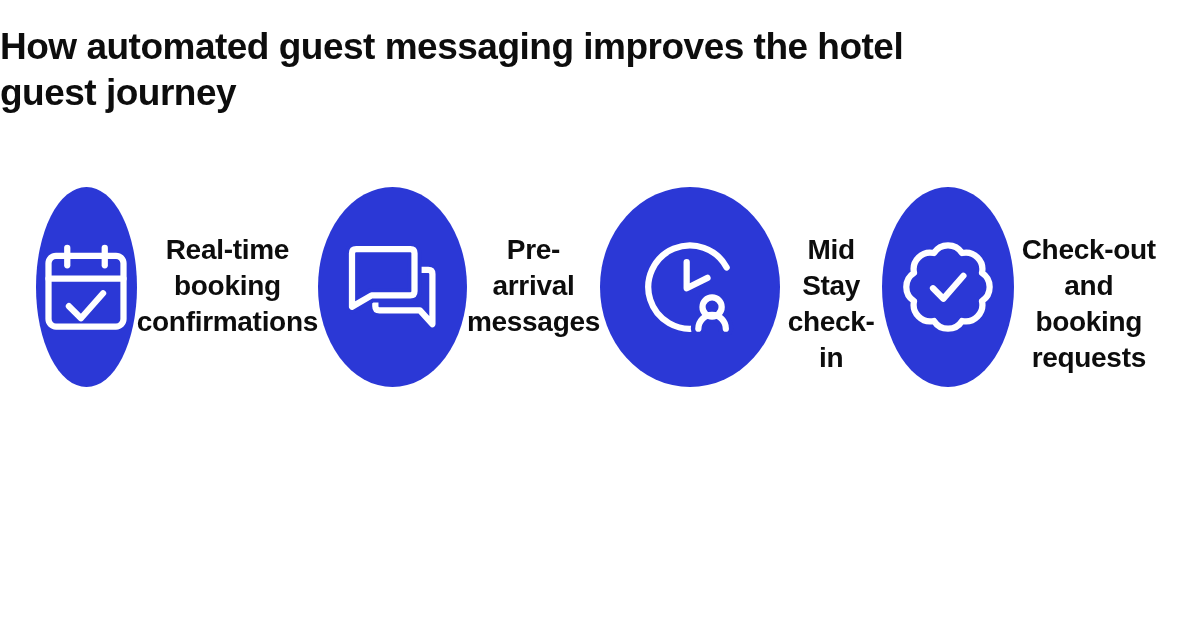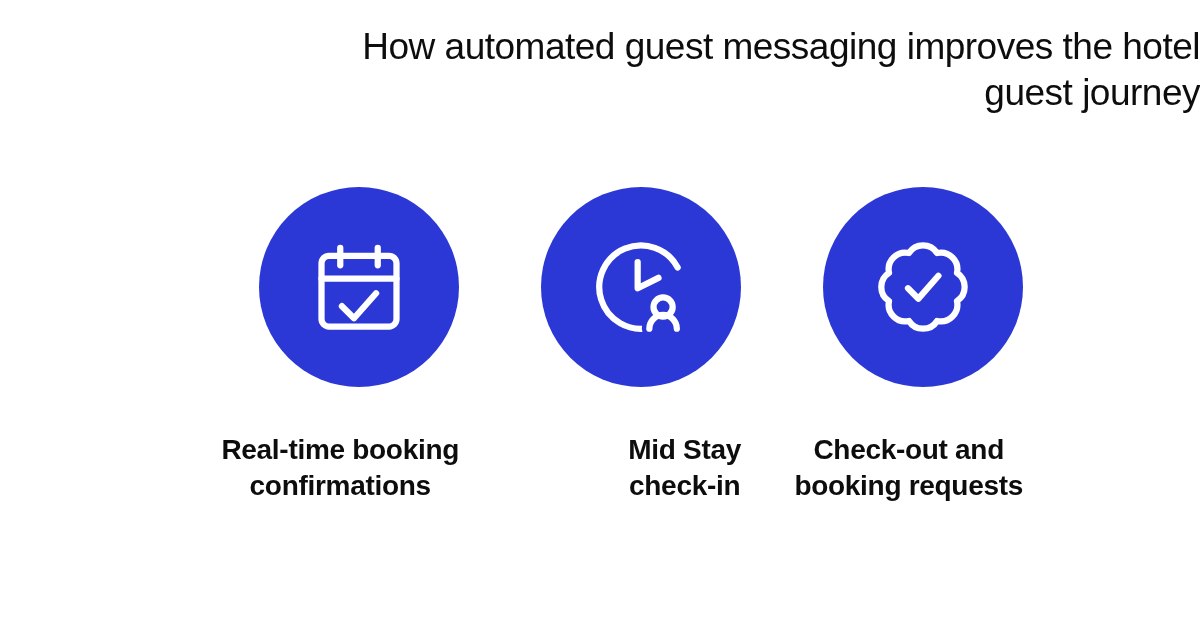--- a/index.html
+++ b/index.html
@@ -11,38 +11,38 @@
   * { margin: 0; padding: 0; box-sizing: border-box; }
   html, body {
     width: 1200px; height: 630px;
     background: var(--background);
     font-family: "Liberation Sans", sans-serif;
     overflow: hidden;
   }
   .canvas { width: 1200px; height: 630px; position: relative; }
   .title {
     padding-top: 24px;
-    text-align: right;
+    text-align: left;
     font-size: 37px;
-    font-weight: 400;
+    font-weight: 700;
     line-height: 46px;
     letter-spacing: -0.5px;
     color: var(--text);
     white-space: pre-line;
   }
   .steps {
     display: flex;
     justify-content: center;
     margin-top: 71px;
   }
   .step {
     width: 282px;
     display: flex;
-    flex-direction: column;
-    align-items: flex-end;
+    flex-direction: row;
+    align-items: flex-start;
   }
   .circle {
     width: 200px; height: 200px;
     border-radius: 50%;
     background: var(--accent);
     display: flex;
     align-items: center;
     justify-content: center;
   }
   .circle svg { display: block; }
@@ -96,20 +96,31 @@
             <rect x="3" y="4.5" width="18" height="17" rx="1.8"></rect>
             <path d="M3 10h18"></path>
             <path d="M7.9 16.6l2.9 2.9 5.3-6"></path>
           </g>
         </svg>
       </div>
       <div class="label">Real-time booking
 confirmations</div>
     </div>
 
+    <div class="step">
+      <div class="circle">
+        <svg width="100" height="100" viewBox="0 0 24 24">
+          <path class="icon-stroke" d="M21.7 20.9 V8.9 Q21.7 7.9 20.7 7.9 H9 Q8 7.9 8 8.9 V16.6 Q8 17.6 9 17.6 H18.7 Z"></path>
+          <path class="icon-halo-fill" d="M2.4 16.75 V3.9 Q2.4 2.9 3.4 2.9 H16.4 Q17.4 2.9 17.4 3.9 V13 Q17.4 14 16.4 14 H7.1 Z"></path>
+          <path class="icon-stroke" d="M2.4 16.75 V3.9 Q2.4 2.9 3.4 2.9 H16.4 Q17.4 2.9 17.4 3.9 V13 Q17.4 14 16.4 14 H7.1 Z"></path>
+        </svg>
+      </div>
+      <div class="label">Pre-arrival
+messages</div>
+    </div>
 
     <div class="step">
       <div class="circle">
         <svg width="100" height="100" viewBox="0 0 24 24">
           <path class="icon-stroke" d="M20.8 7.3 A10 10 0 1 0 14.1 21.8"></path>
           <path class="icon-stroke" d="M11.2 6 V12.3 L16.2 9.8"></path>
           <g class="icon-halo">
             <circle cx="17.3" cy="16.8" r="2.3"></circle>
             <path d="M14 22a3.3 3.3 0 0 1 6.6 0"></path>
           </g>

